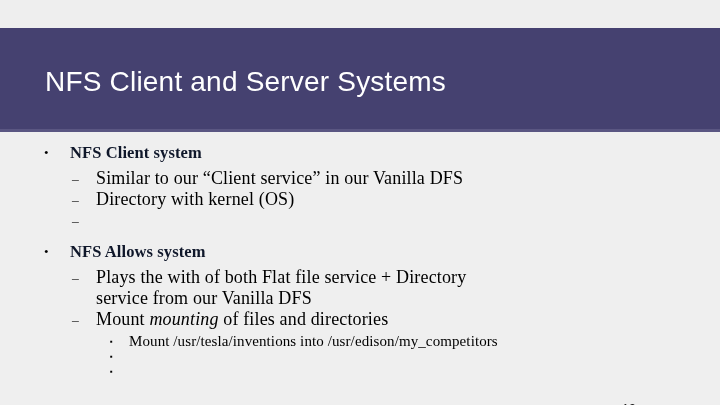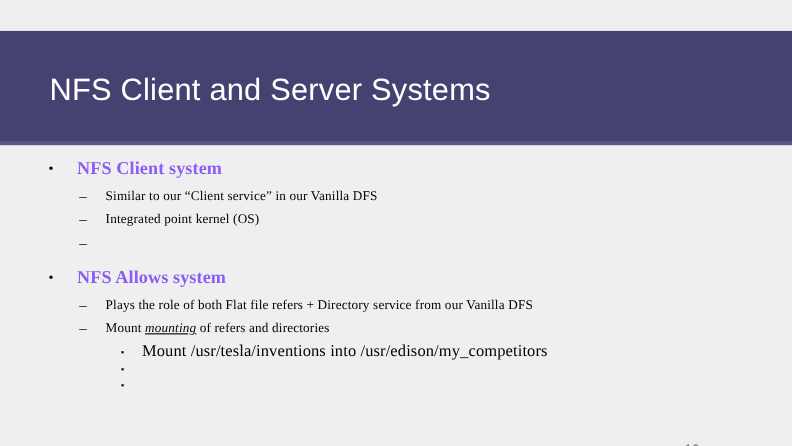--- a/index.html
+++ b/index.html
@@ -76,48 +76,47 @@
     flex: 0 0 26px;
     font-size: 13px;
     line-height: 22px;
     color: #000000;
     font-family: "Liberation Serif", serif;
   }
   .l1 .txt {
     font-size: 16.5px;
     font-weight: bold;
     line-height: 22px;
-    color: #8b5cf6;
+    color: #0f172a;
     letter-spacing: 0.1px;
   }
 
   
   .l2 {
     position: relative;
     display: flex;
     align-items: flex-start;
     margin-left: 72px;
   }
   .l2 .marker {
     width: 24px;
     flex: 0 0 24px;
     font-size: 13.5px;
     line-height: 21px;
     color: #000000;
   }
   .l2 .txt {
-    font-size: 12px;
+    font-size: 18px;
     line-height: 21px;
     color: #000000;
     max-width: 400px;
     letter-spacing: 0.15px;
   }
   .l2 .txt em {
     font-style: italic;
-    text-decoration: underline;
   }
 
   
   .l3 {
     position: relative;
     display: flex;
     align-items: flex-start;
     margin-left: 110px;
   }
   .l3 .marker {
@@ -168,44 +167,44 @@
 
     <div class="gap-sm"></div>
 
     <div class="l2">
       <span class="marker">–</span>
       <span class="txt">Similar to our “Client service” in our Vanilla DFS</span>
     </div>
 
     <div class="l2">
       <span class="marker">–</span>
-      <span class="txt">Integrated point kernel (OS)</span>
+      <span class="txt">Directory with kernel (OS)</span>
     </div>
 
     <div class="l2">
       <span class="marker">–</span>
     </div>
 
     <div class="gap-block"></div>
 
     <div class="l1">
       <span class="marker">•</span>
       <span class="txt">NFS Allows system</span>
     </div>
 
     <div class="gap-sm"></div>
 
     <div class="l2">
       <span class="marker">–</span>
-      <span class="txt">Plays the role of both Flat file refers + Directory service from our Vanilla DFS</span>
-    </div>
-
-    <div class="l2">
-      <span class="marker">–</span>
-      <span class="txt"><span>Mount </span><em>mounting</em><span> of refers and directories</span></span>
+      <span class="txt">Plays the with of both Flat file service + Directory service from our Vanilla DFS</span>
+    </div>
+
+    <div class="l2">
+      <span class="marker">–</span>
+      <span class="txt"><span>Mount </span><em>mounting</em><span> of files and directories</span></span>
     </div>
 
     <div class="gap-sm"></div>
 
     <div class="l3">
       <span class="marker">▪</span>
       <span class="txt">Mount /usr/tesla/inventions into /usr/edison/my_competitors</span>
     </div>
 
     <div class="l3">

